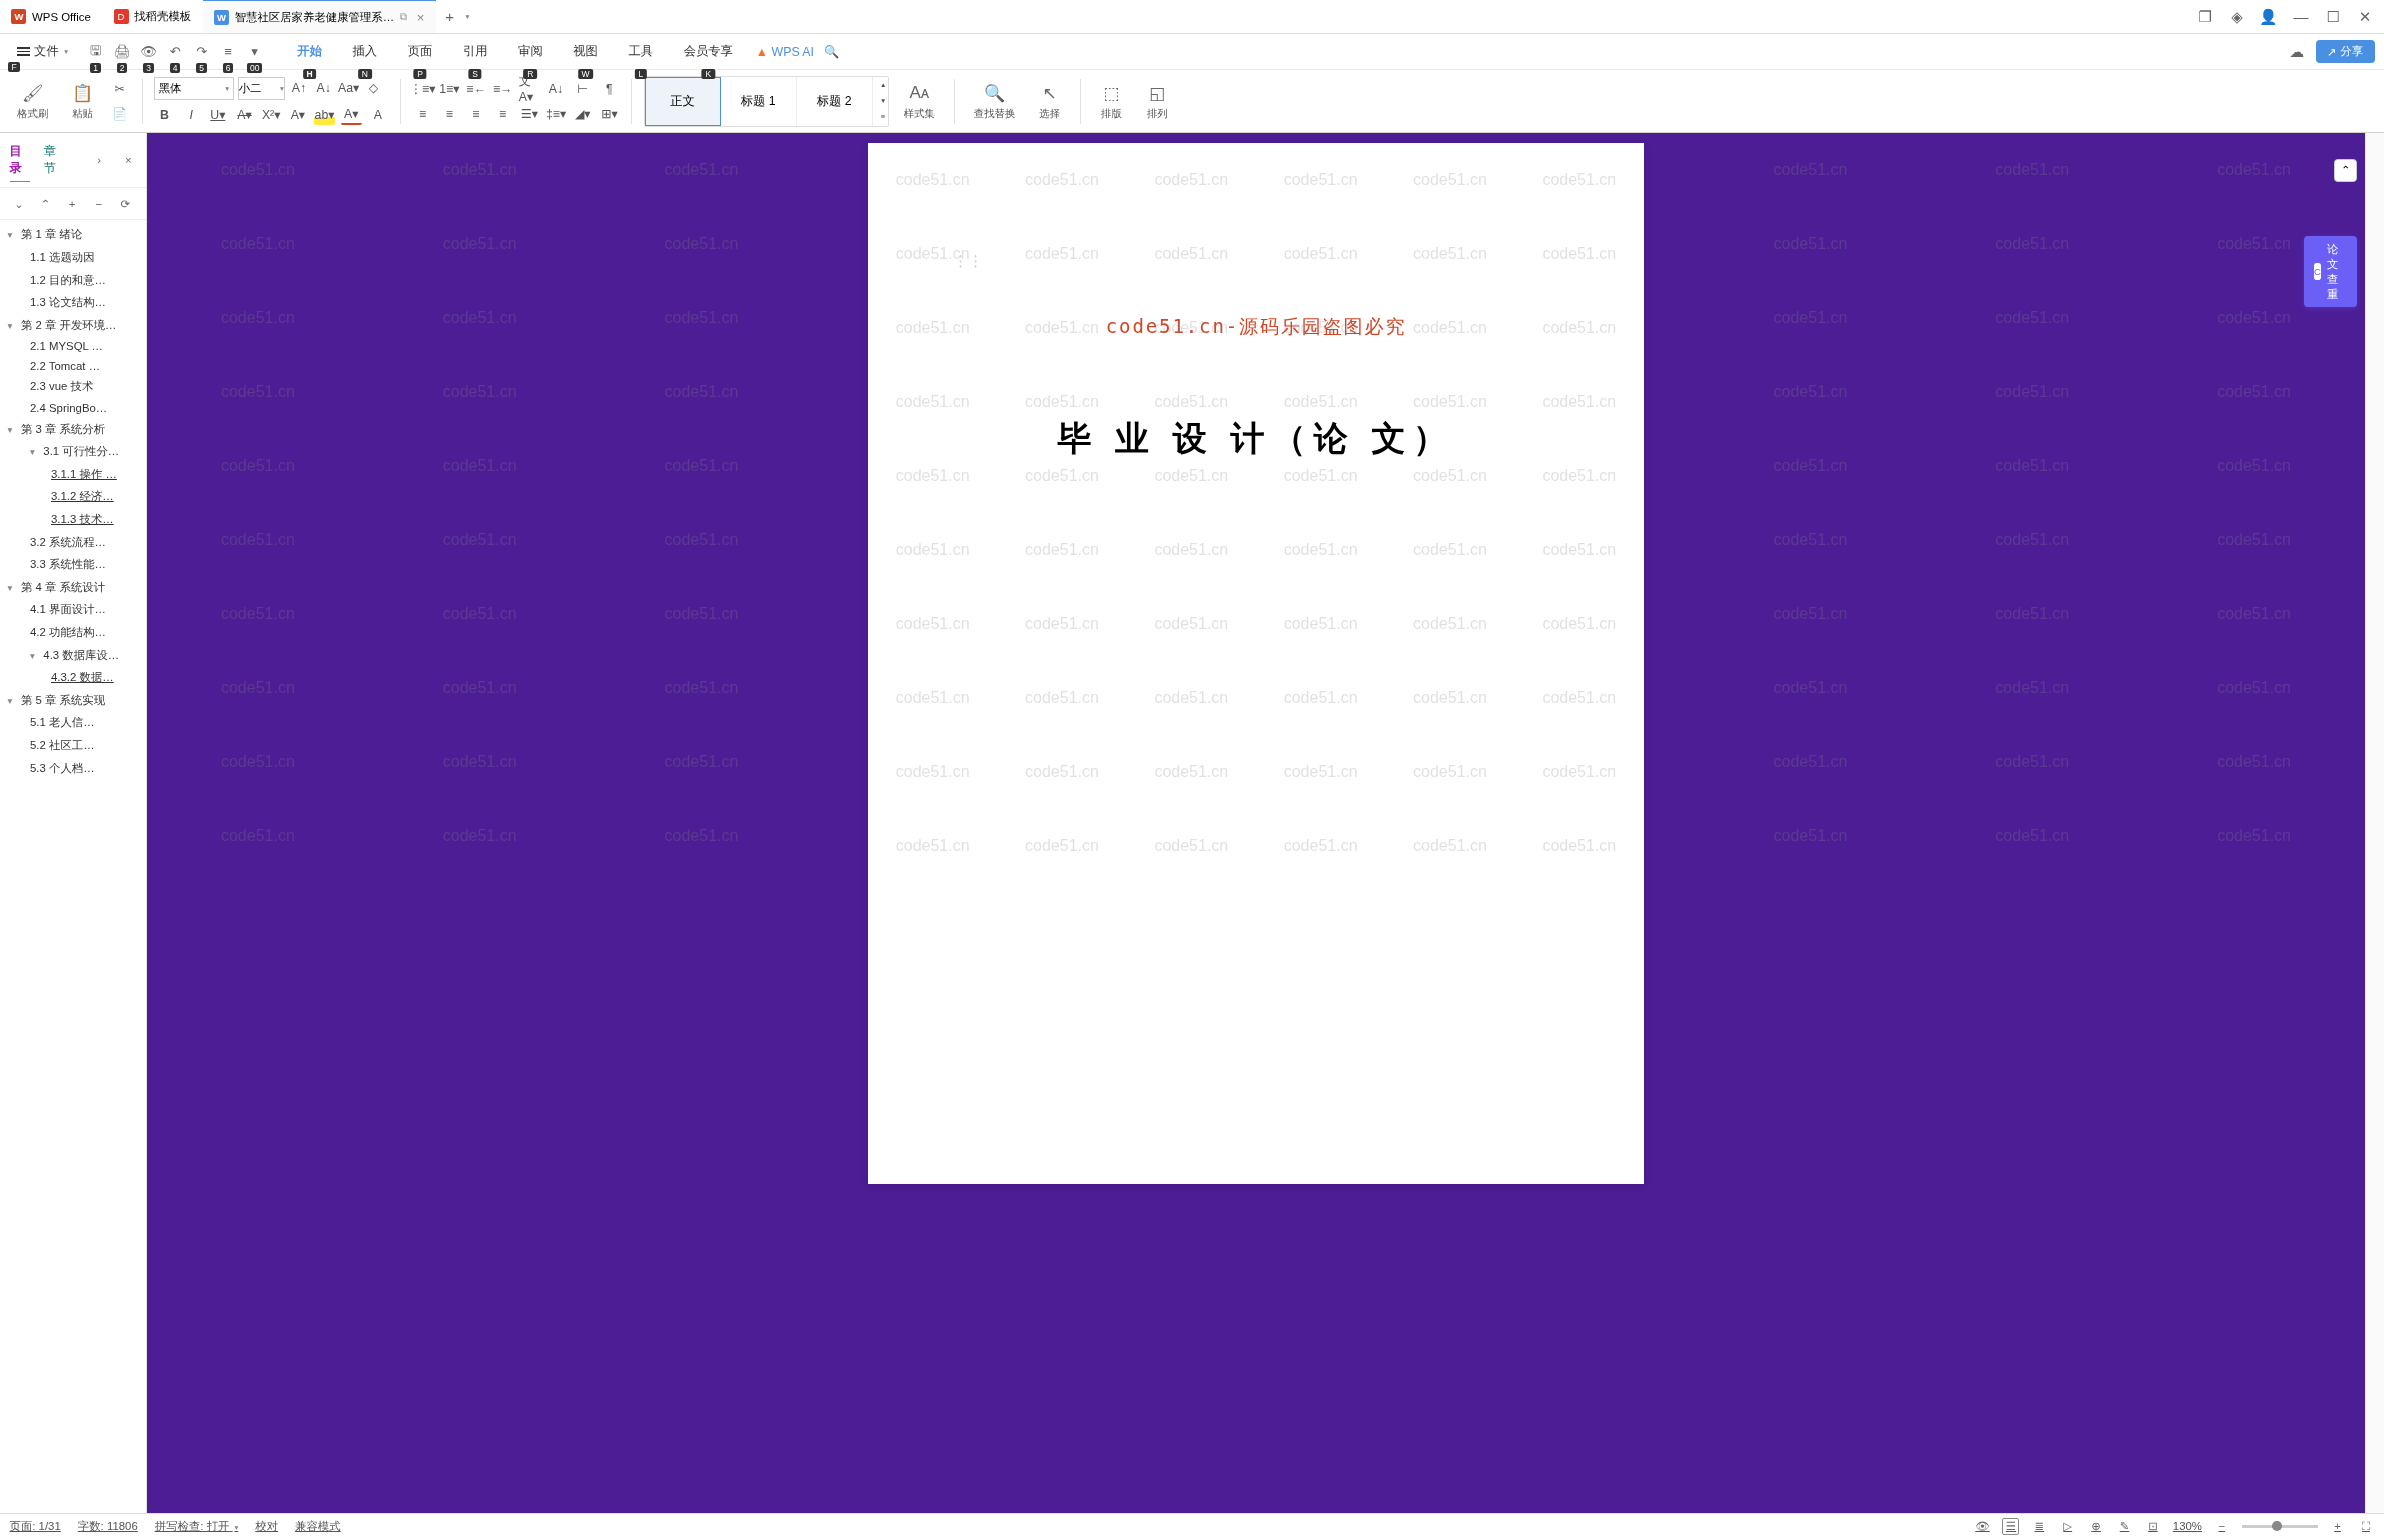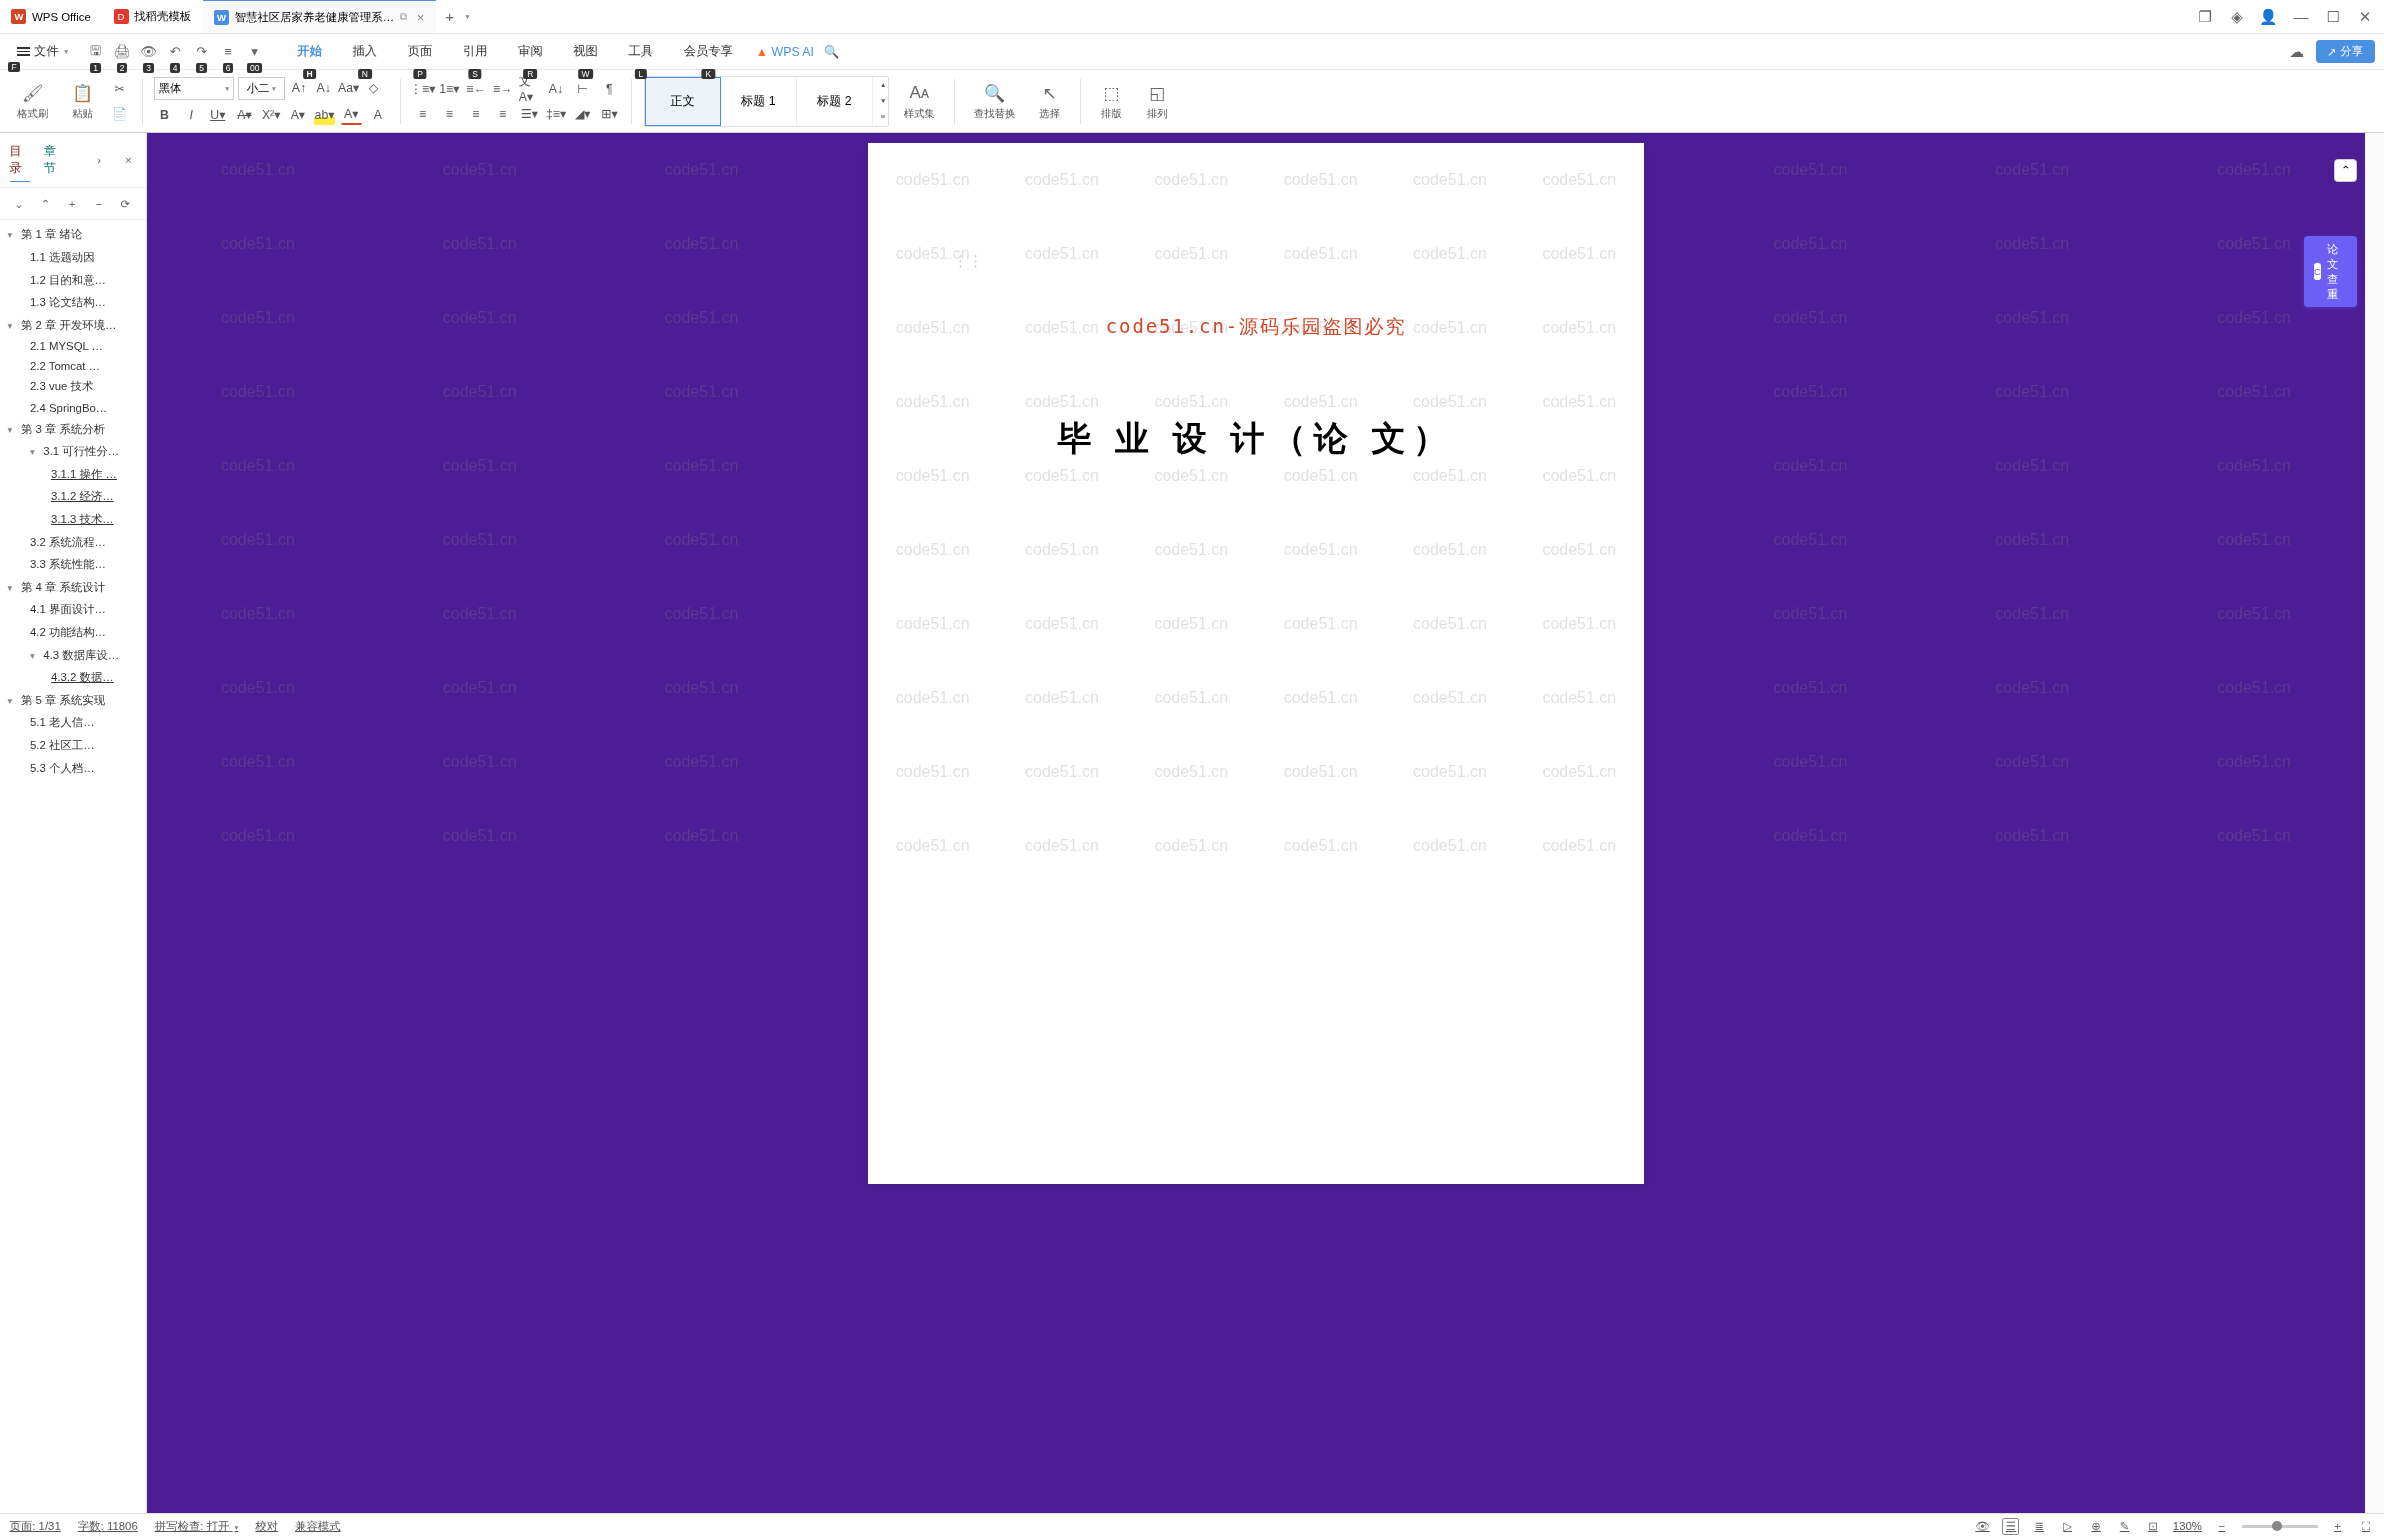--- a/index.html
+++ b/index.html
@@ -30,38 +30,38 @@
     .wps-ai { margin-left: 19px; display: flex; align-items: center; gap: 3.8px; font-size: 12.3px; color: #4a90e2; cursor: pointer; }
     .menubar-right { margin-left: auto; display: flex; align-items: center; gap: 11.4px; }
     .share-btn { background: #4a90e2; color: #fff; padding: 3.8px 11.4px; border-radius: 3.8px; font-size: 11.4px; display: flex; align-items: center; gap: 3.8px; cursor: pointer; }
     
     .ribbon { background: #fff; border-bottom: 0.9px solid #d0d0d0; padding: 5.7px 9.5px; display: flex; align-items: center; gap: 7.6px; }
     .ribbon-btn-lg { display: flex; flex-direction: column; align-items: center; gap: 1.9px; padding: 3.8px 7.6px; cursor: pointer; font-size: 10.4px; color: #555; }
     .ribbon-btn-lg .icon { width: 23px; height: 23px; display: flex; align-items: center; justify-content: center; font-size: 17px; color: #666; }
     .ribbon-sep { width: 0.9px; height: 45px; background: #e0e0e0; margin: 0 3.8px; }
     .font-box { display: flex; gap: 3.8px; }
     .font-select { width: 80px; height: 23px; border: 0.9px solid #ccc; font-size: 11.4px; padding: 0 3.8px; display: flex; align-items: center; justify-content: space-between; background: #fff; }
-    .size-select { width: 47px; height: 23px; border: 0.9px solid #ccc; font-size: 11.4px; padding: 0 8px; display: flex; align-items: center; justify-content: space-between; background: #fff; }
+    .size-select { width: 47px; height: 23px; border: 0.9px solid #ccc; font-size: 11.4px; padding: 0 0; display: flex; align-items: center; justify-content: space-between; background: #fff; }
     .ribbon-row { display: flex; gap: 5.7px; align-items: center; }
     .ribbon-col { display: flex; flex-direction: column; gap: 3.8px; }
     .rb-btn { width: 21px; height: 21px; display: flex; align-items: center; justify-content: center; font-size: 12.3px; color: #555; cursor: pointer; border-radius: 1.9px; }
     .rb-btn.bold { font-weight: bold; }
     .rb-btn.italic { font-style: italic; }
     .rb-btn.underline { text-decoration: underline; }
     .rb-btn.strike { text-decoration: line-through; }
     .styles-gallery { display: flex; gap: 0; border: 0.9px solid #ddd; border-radius: 1.9px; }
     .style-item { width: 76px; height: 49px; display: flex; align-items: center; justify-content: center; font-size: 12.3px; border-right: 0.9px solid #eee; cursor: pointer; }
     .style-item.active { background: #eef3fa; border: 0.9px solid #4a90e2; }
     
     .workspace { flex: 1; display: flex; overflow: hidden; background: #fff; }
     
     .sidebar { width: 147px; background: #fff; border-right: 0.9px solid #e0e0e0; display: flex; flex-direction: column; }
     .sidebar-tabs { display: flex; align-items: center; padding: 5.7px 9.5px; gap: 13.2px; border-bottom: 0.9px solid #eee; }
     .sidebar-tab { font-size: 12.3px; color: #0f766e; padding: 3.8px 0; cursor: pointer; }
-    .sidebar-tab.active { color: #7f1d1d; border-bottom: 1.9px solid #4a90e2; font-weight: normal; }
+    .sidebar-tab.active { color: #a21caf; border-bottom: 1.9px solid #4a90e2; font-weight: bold; }
     .sidebar-toolbar { display: flex; gap: 7.6px; padding: 5.7px 9.5px; border-bottom: 0.9px solid #eee; }
     .sb-btn { width: 19px; height: 19px; display: flex; align-items: center; justify-content: center; color: #666; cursor: pointer; font-size: 11.4px; }
     .outline { flex: 1; overflow-y: auto; padding: 3.8px 0; }
     .outline-item { display: flex; align-items: center; padding: 3.8px 7.6px; font-size: 11.4px; color: #333; cursor: pointer; gap: 3.8px; white-space: nowrap; overflow: hidden; text-overflow: ellipsis; }
     .outline-item.l1 { font-weight: normal; }
     .outline-item.l2 { padding-left: 30px; }
     .outline-item.l3 { padding-left: 51px; text-decoration: underline; }
     .expand { color: #888; font-size: 9.5px; width: 9.5px; }
     
     .document-area { flex: 1; position: relative; overflow: auto; background: #4c1d95; }

